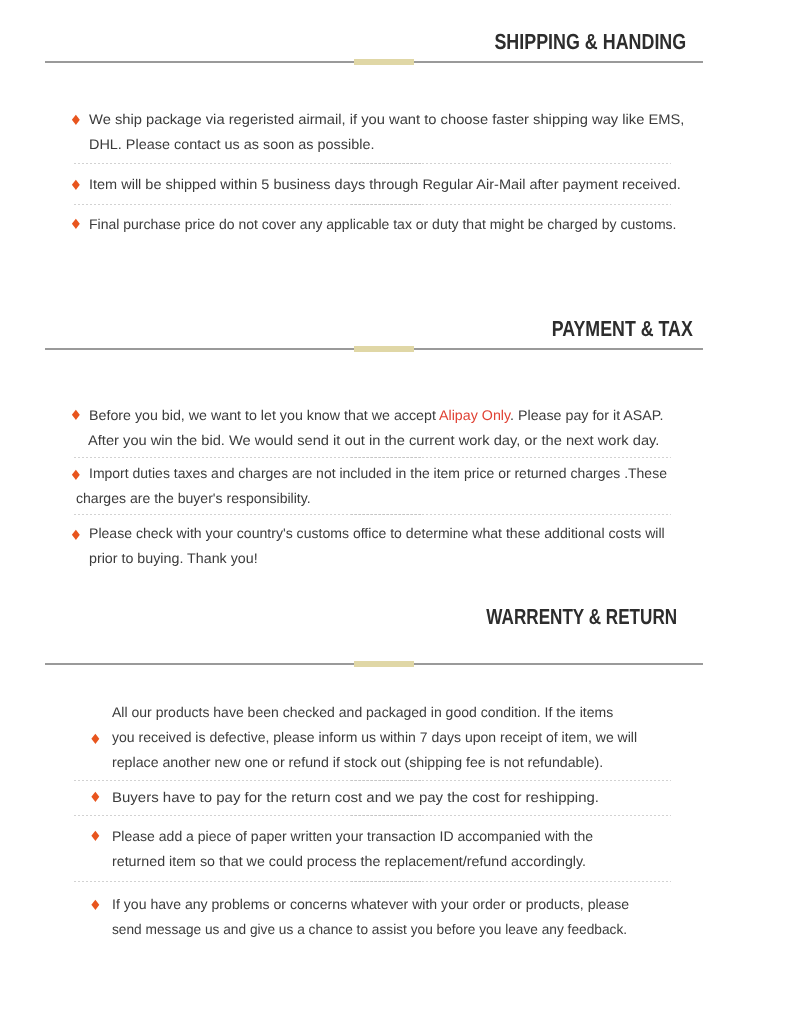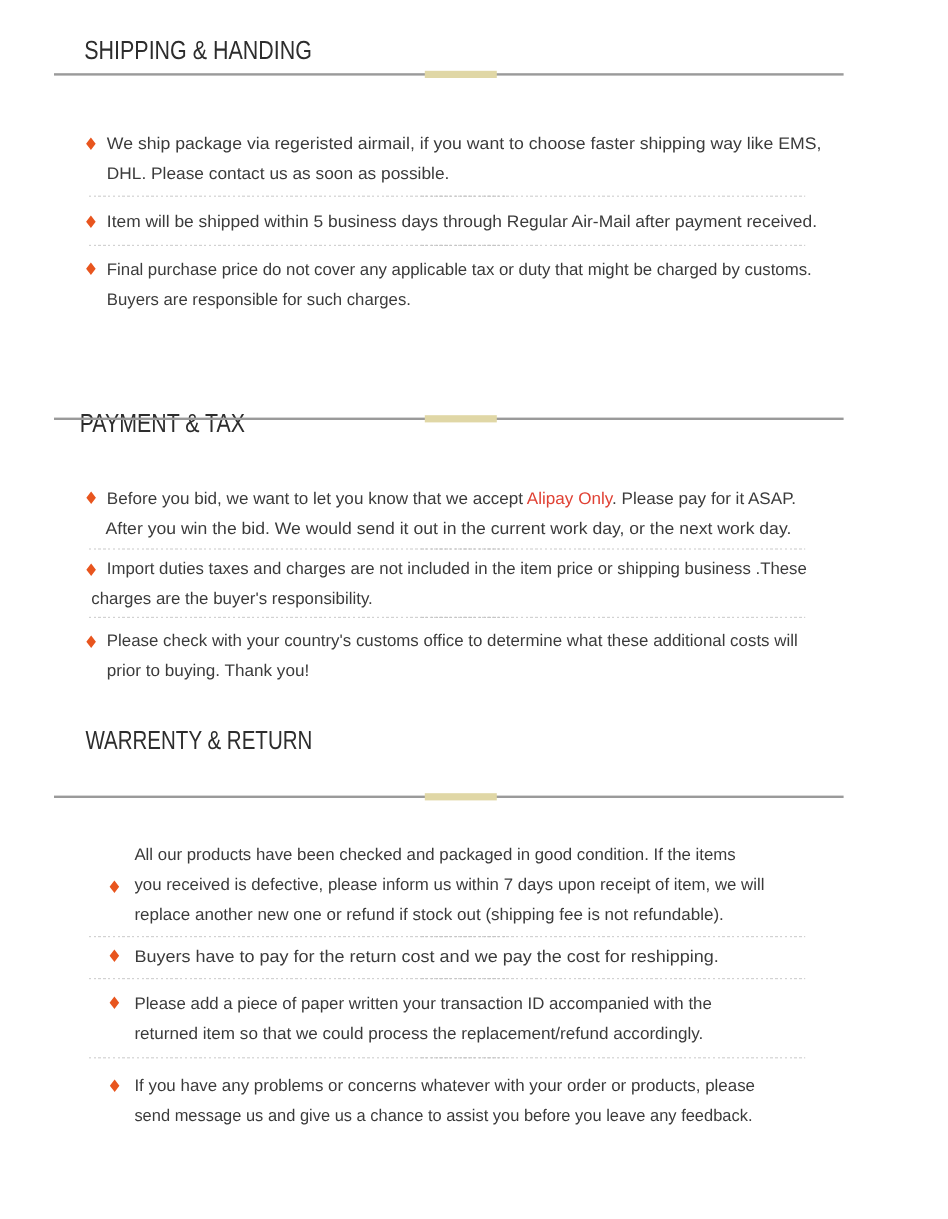--- a/index.html
+++ b/index.html
@@ -6,22 +6,22 @@
   html,body{margin:0;padding:0;background:#ffffff;}
   body{width:790px;height:1016px;overflow:hidden;
        font-family:"Liberation Sans",sans-serif;
        -webkit-font-smoothing:antialiased;
        text-rendering:geometricPrecision;}
   .page{position:relative;width:790px;height:1016px;background:#fff;}
 
   
   .sec-title{
     position:absolute;left:45px;width:658px;
-    text-align:left;font-size:21.8px;line-height:21.8px;color:#2d2d2d;
-    font-weight:400;white-space:nowrap;
+    text-align:right;font-size:21.8px;line-height:21.8px;color:#2d2d2d;
+    font-weight:700;white-space:nowrap;
   }
   .sec-title span{display:inline-block;transform-origin:center center;}
 
   .rule{position:absolute;left:45px;width:658px;height:2px;background:#9a9a9a;}
   .rule-accent{position:absolute;left:354px;width:59.5px;height:5.8px;background:#e0d7a6;}
 
   
   .ln{
     position:absolute;white-space:nowrap;color:#3b3b3b;
     font-size:14px;line-height:14px;
@@ -52,35 +52,34 @@
   <div class="sep-mid" style="top:163.4px;"></div>
 
   <span class="bullet" style="left:69.40px;top:178.80px;">♦</span>
   <div class="ln" style="left:89px;top:176.8px;transform:scaleX(1.0348);">Item will be shipped within 5 business days through Regular Air-Mail after payment received.</div>
 
   <div class="sep" style="top:203.5px;"></div>
   <div class="sep-mid" style="top:203.5px;"></div>
 
   <span class="bullet" style="left:69.40px;top:218.20px;">♦</span>
   <div class="ln" style="left:89px;top:216.8px;transform:scaleX(0.9998);text-align:right;">Final purchase price do not cover any applicable tax or duty that might be charged by customs.</div>
-  <div class="ln" style="left:89px;top:241.8px;transform:scaleX(0.9960);">Buyers are responsible for such charges.</div>
 
-  <div class="sec-title" style="top:318.3px;margin-top:24px;"><span style="transform:scaleX(0.8166) translateX(7.2px);">PAYMENT &amp; TAX</span></div>
+  <div class="sec-title" style="top:318.3px;"><span style="transform:scaleX(0.8166) translateX(7.2px);">PAYMENT &amp; TAX</span></div>
   <div class="rule" style="top:348px;"></div>
   <div class="rule-accent" style="top:345.9px;"></div>
 
   <span class="bullet" style="left:69.50px;top:409.30px;">♦</span>
   <div class="ln" style="left:89px;top:408.2px;transform:scaleX(1.0176);"><span>Before you bid, we want to let you know that we accept </span><span class="hl">Alipay Only</span><span>. Please pay for it ASAP.</span></div>
   <div class="ln" style="left:88.4px;top:433.1px;transform:scaleX(1.0475);">After you win the bid. We would send it out in the current work day, or the next work day.</div>
 
   <div class="sep" style="top:456.8px;"></div>
   <div class="sep-mid" style="top:456.8px;"></div>
 
   <span class="bullet" style="left:69.60px;top:468.50px;">♦</span>
-  <div class="ln" style="left:89px;top:466.1px;transform:scaleX(0.9995);">Import duties taxes and charges are not included in the item price or shipping business .These</div>
+  <div class="ln" style="left:89px;top:466.1px;transform:scaleX(0.9995);">Import duties taxes and charges are not included in the item price or returned charges .These</div>
   <div class="ln" style="left:76px;top:490.9px;transform:scaleX(1.0048);">charges are the buyer's responsibility.</div>
 
   <div class="sep" style="top:514.4px;"></div>
   <div class="sep-mid" style="top:514.4px;"></div>
 
   <span class="bullet" style="left:69.60px;top:528.70px;">♦</span>
   <div class="ln" style="left:89px;top:525.9px;transform:scaleX(1.0051);">Please check with your country's customs office to determine what these additional costs will</div>
   <div class="ln" style="left:89px;top:550.9px;transform:scaleX(1.0191);">prior to buying. Thank you!</div>
 
   <div class="sec-title" style="top:606px;"><span style="transform:scaleX(0.7849) translateX(0.3px);">WARRENTY &amp; RETURN</span></div>

